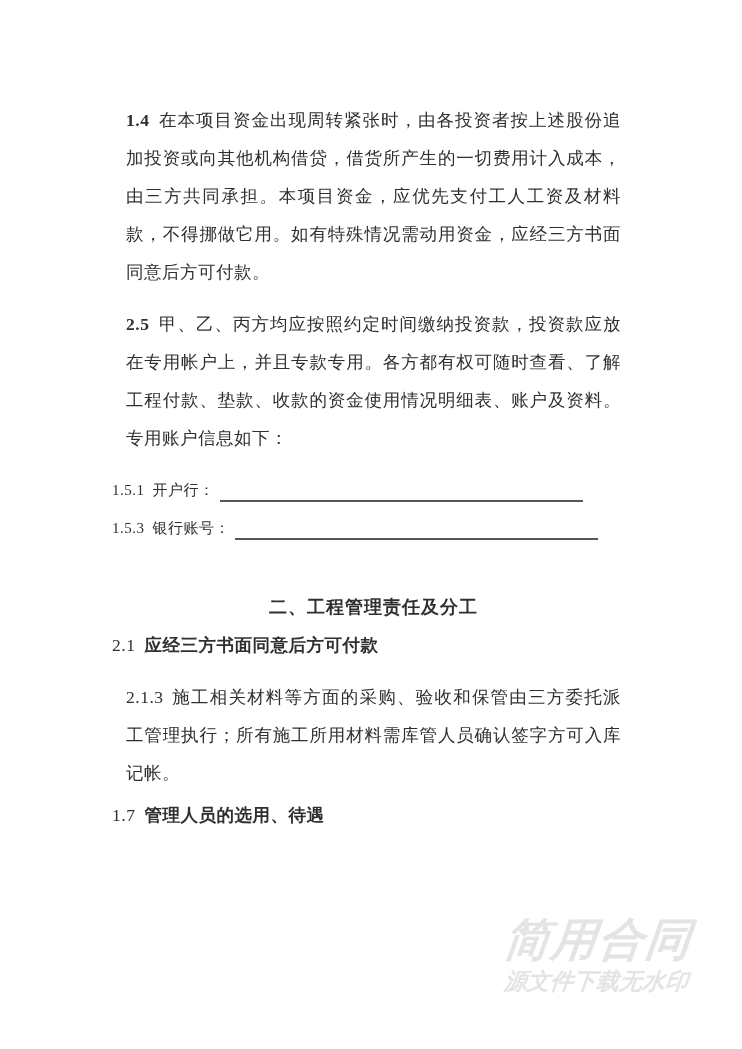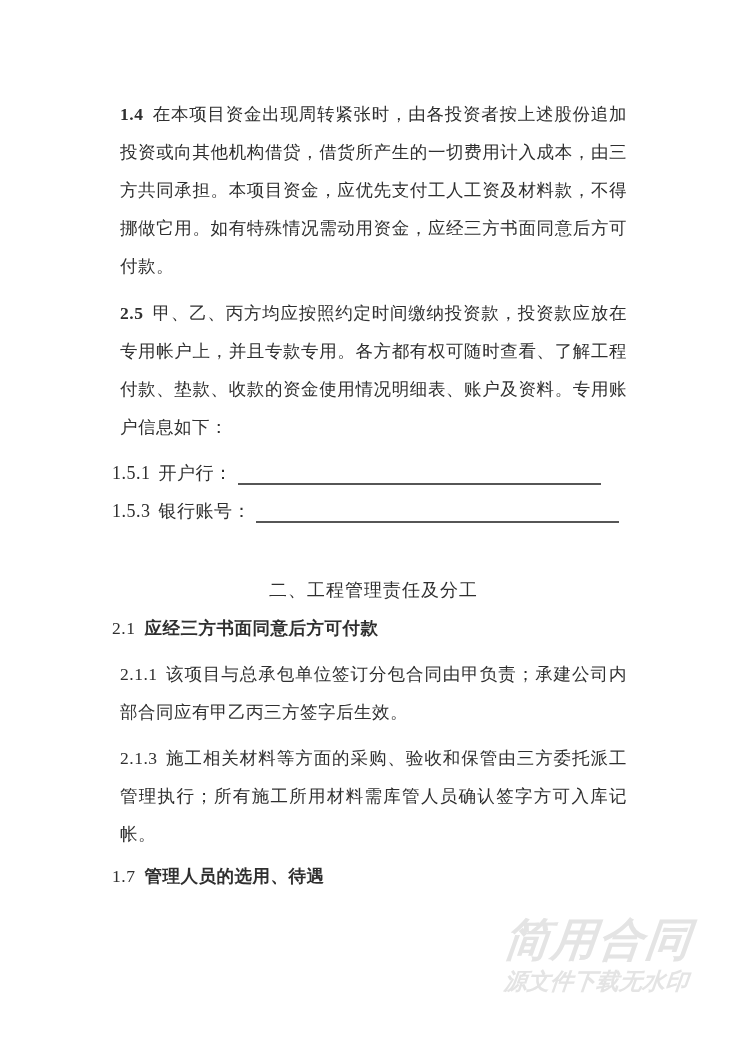--- a/index.html
+++ b/index.html
@@ -12,51 +12,51 @@
     font-family: "Liberation Serif", serif;
     color: #2f2f2f;
   }
   .doc {
     position: absolute;
     left: 112px;
     top: 87px;
     width: 523px;
   }
   .para {
-    margin: 8px;
+    margin: 14px;
     font-size: 17.5px;
     line-height: 38px;
     text-align: justify;
     letter-spacing: 0.5px;
   }
   .mb9 { margin-bottom: 9px; }
   .mb4 { margin-bottom: 4px; }
   .num {
     font-weight: bold;
     margin-right: 9px;
   }
   .fnum { margin-right: 8px; }
   .field {
     height: 38px;
     display: flex;
     align-items: center;
-    font-size: 18px;
+    font-size: 15px;
     letter-spacing: 0.5px;
   }
   .fill {
     width: 363px;
     height: 22px;
     margin-left: 5px;
     border-bottom: 2px solid #565656;
   }
   .section {
     margin: 41px 0 0 0;
     font-size: 18px;
     line-height: 38px;
-    font-weight: normal;
+    font-weight: bold;
     text-align: center;
     letter-spacing: 1px;
   }
   .subhead {
     margin: 0;
     font-size: 17.5px;
     line-height: 38px;
     font-weight: bold;
     letter-spacing: 0.5px;
   }
@@ -105,21 +105,20 @@
   <div class="field">
     <span class="fnum">1.5.3</span>
     <span>银行账号：</span>
     <span class="fill"></span>
   </div>
 
   <h2 class="section">二、工程管理责任及分工</h2>
 
   <p class="subhead"><span class="num">2.1</span><span>应经三方书面同意后方可付款</span></p>
 
-  <p class="para mb4"><span class="fnum">2.1.1</span><span>该项目与总承包单位签订分包合同由甲负责；承建公司内部合同应有甲乙丙三方签字后生效。</span></p>
 
 
   <p class="para mb4"><span class="fnum">2.1.3</span><span>施工相关材料等方面的采购、验收和保管由三方委托派工管理执行；所有施工所用材料需库管人员确认签字方可入库记帐。</span></p>
 
   <p class="subhead"><span class="num">1.7</span><span>管理人员的选用、待遇</span></p>
 
 </div>
 
 <div class="watermark">
   <div class="wm-title">简用合同</div>

